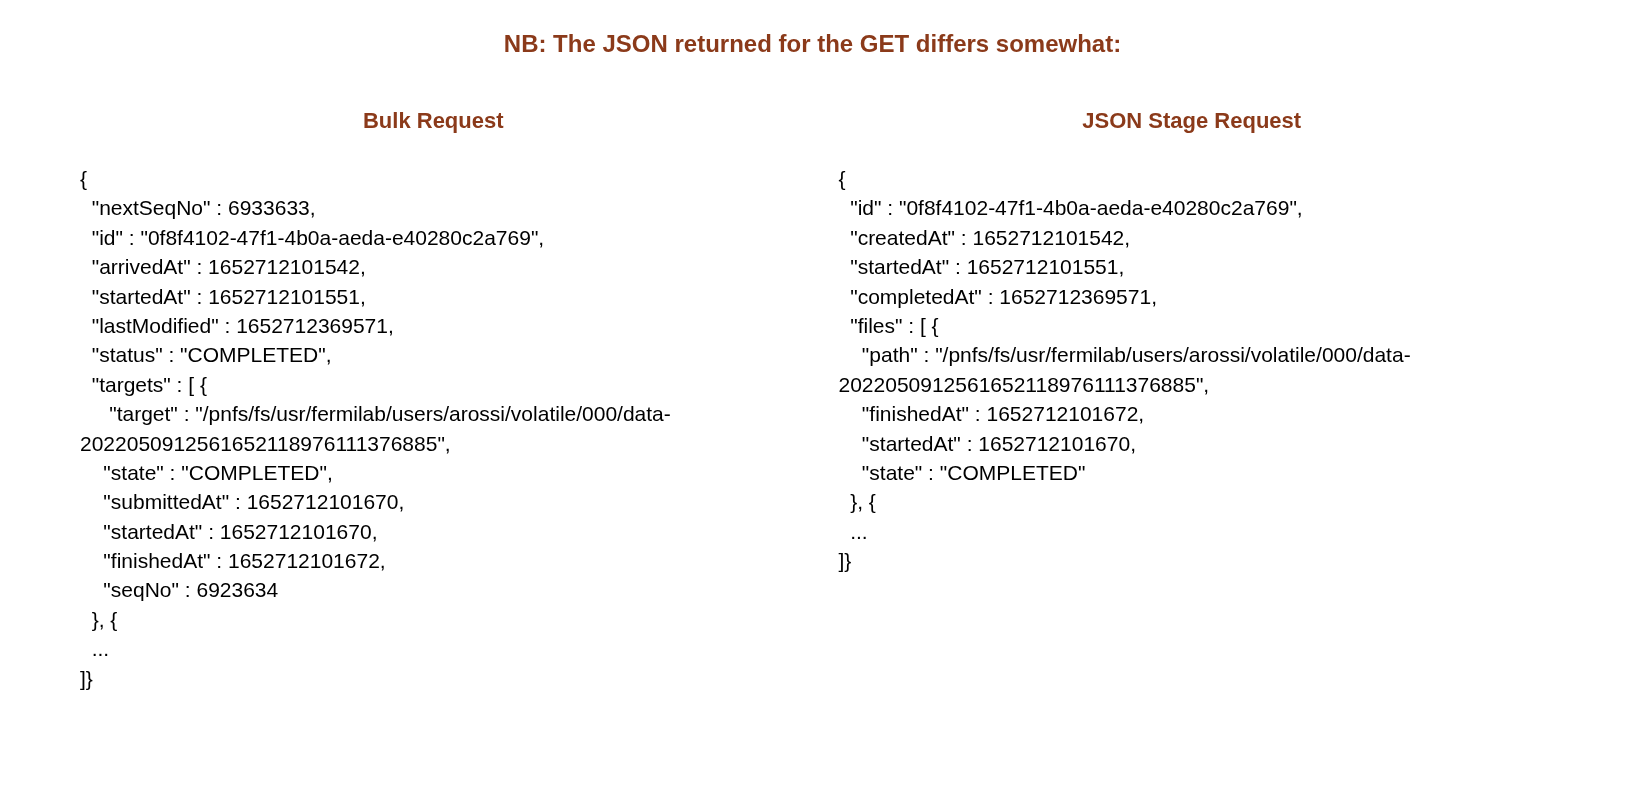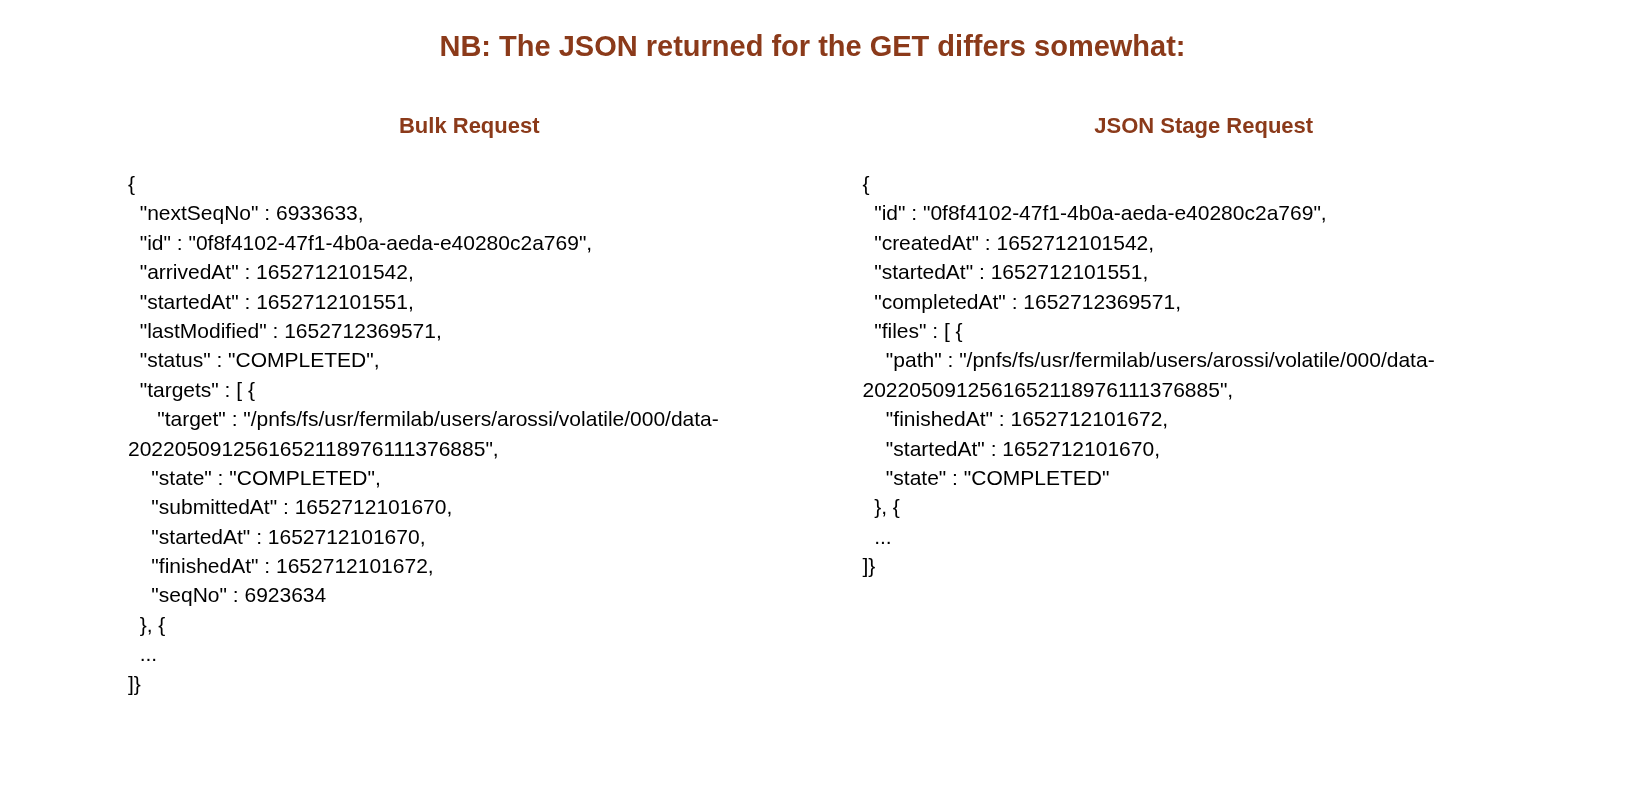--- a/index.html
+++ b/index.html
@@ -10,28 +10,27 @@
     body {
       background: #ffffff;
       font-family: Arial, Helvetica, sans-serif;
       width: 1625px;
       height: 786px;
       padding: 30px 80px;
     }
     .main-title {
       text-align: center;
       color: #8b3a1a;
-      font-size: 29px;
+      font-size: 24px;
       font-weight: bold;
       margin-bottom: 50px;
     }
     .columns {
       display: flex;
       gap: 52px;
-      margin-left: 48px;
     }
     .column {
       flex: 1;
     }
     .column-title {
       text-align: center;
       color: #8b3a1a;
       font-size: 22px;
       font-weight: bold;
       margin-bottom: 30px;

